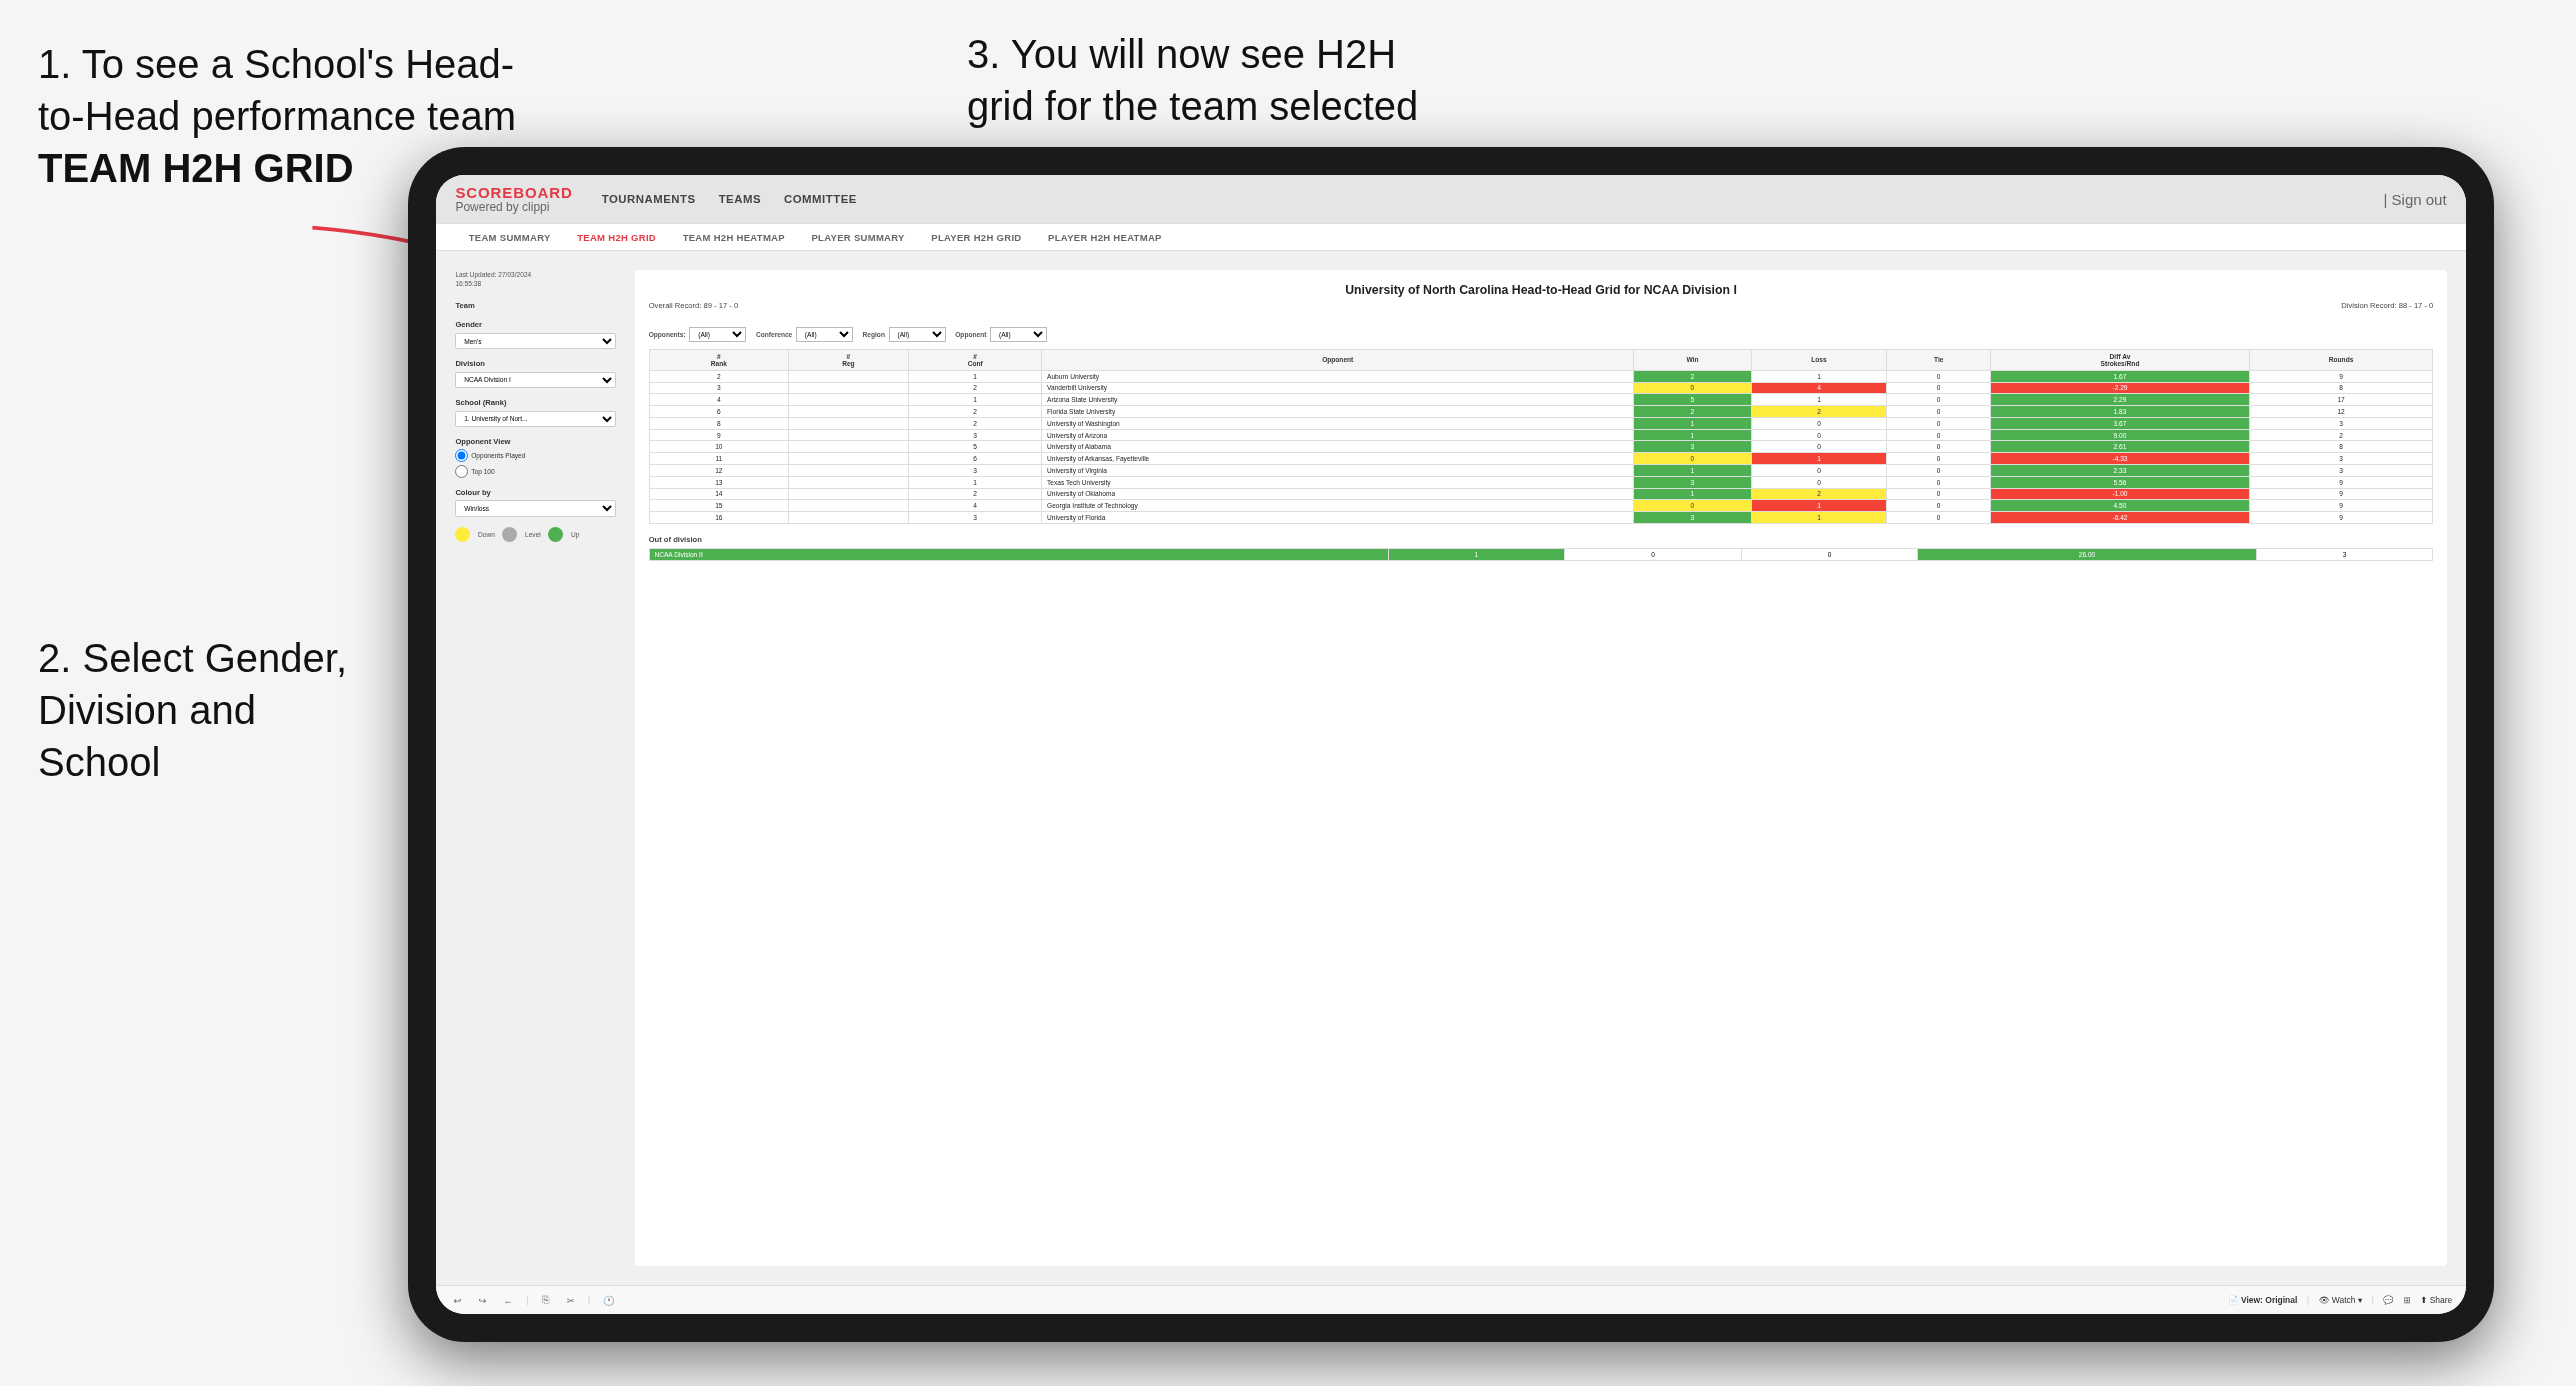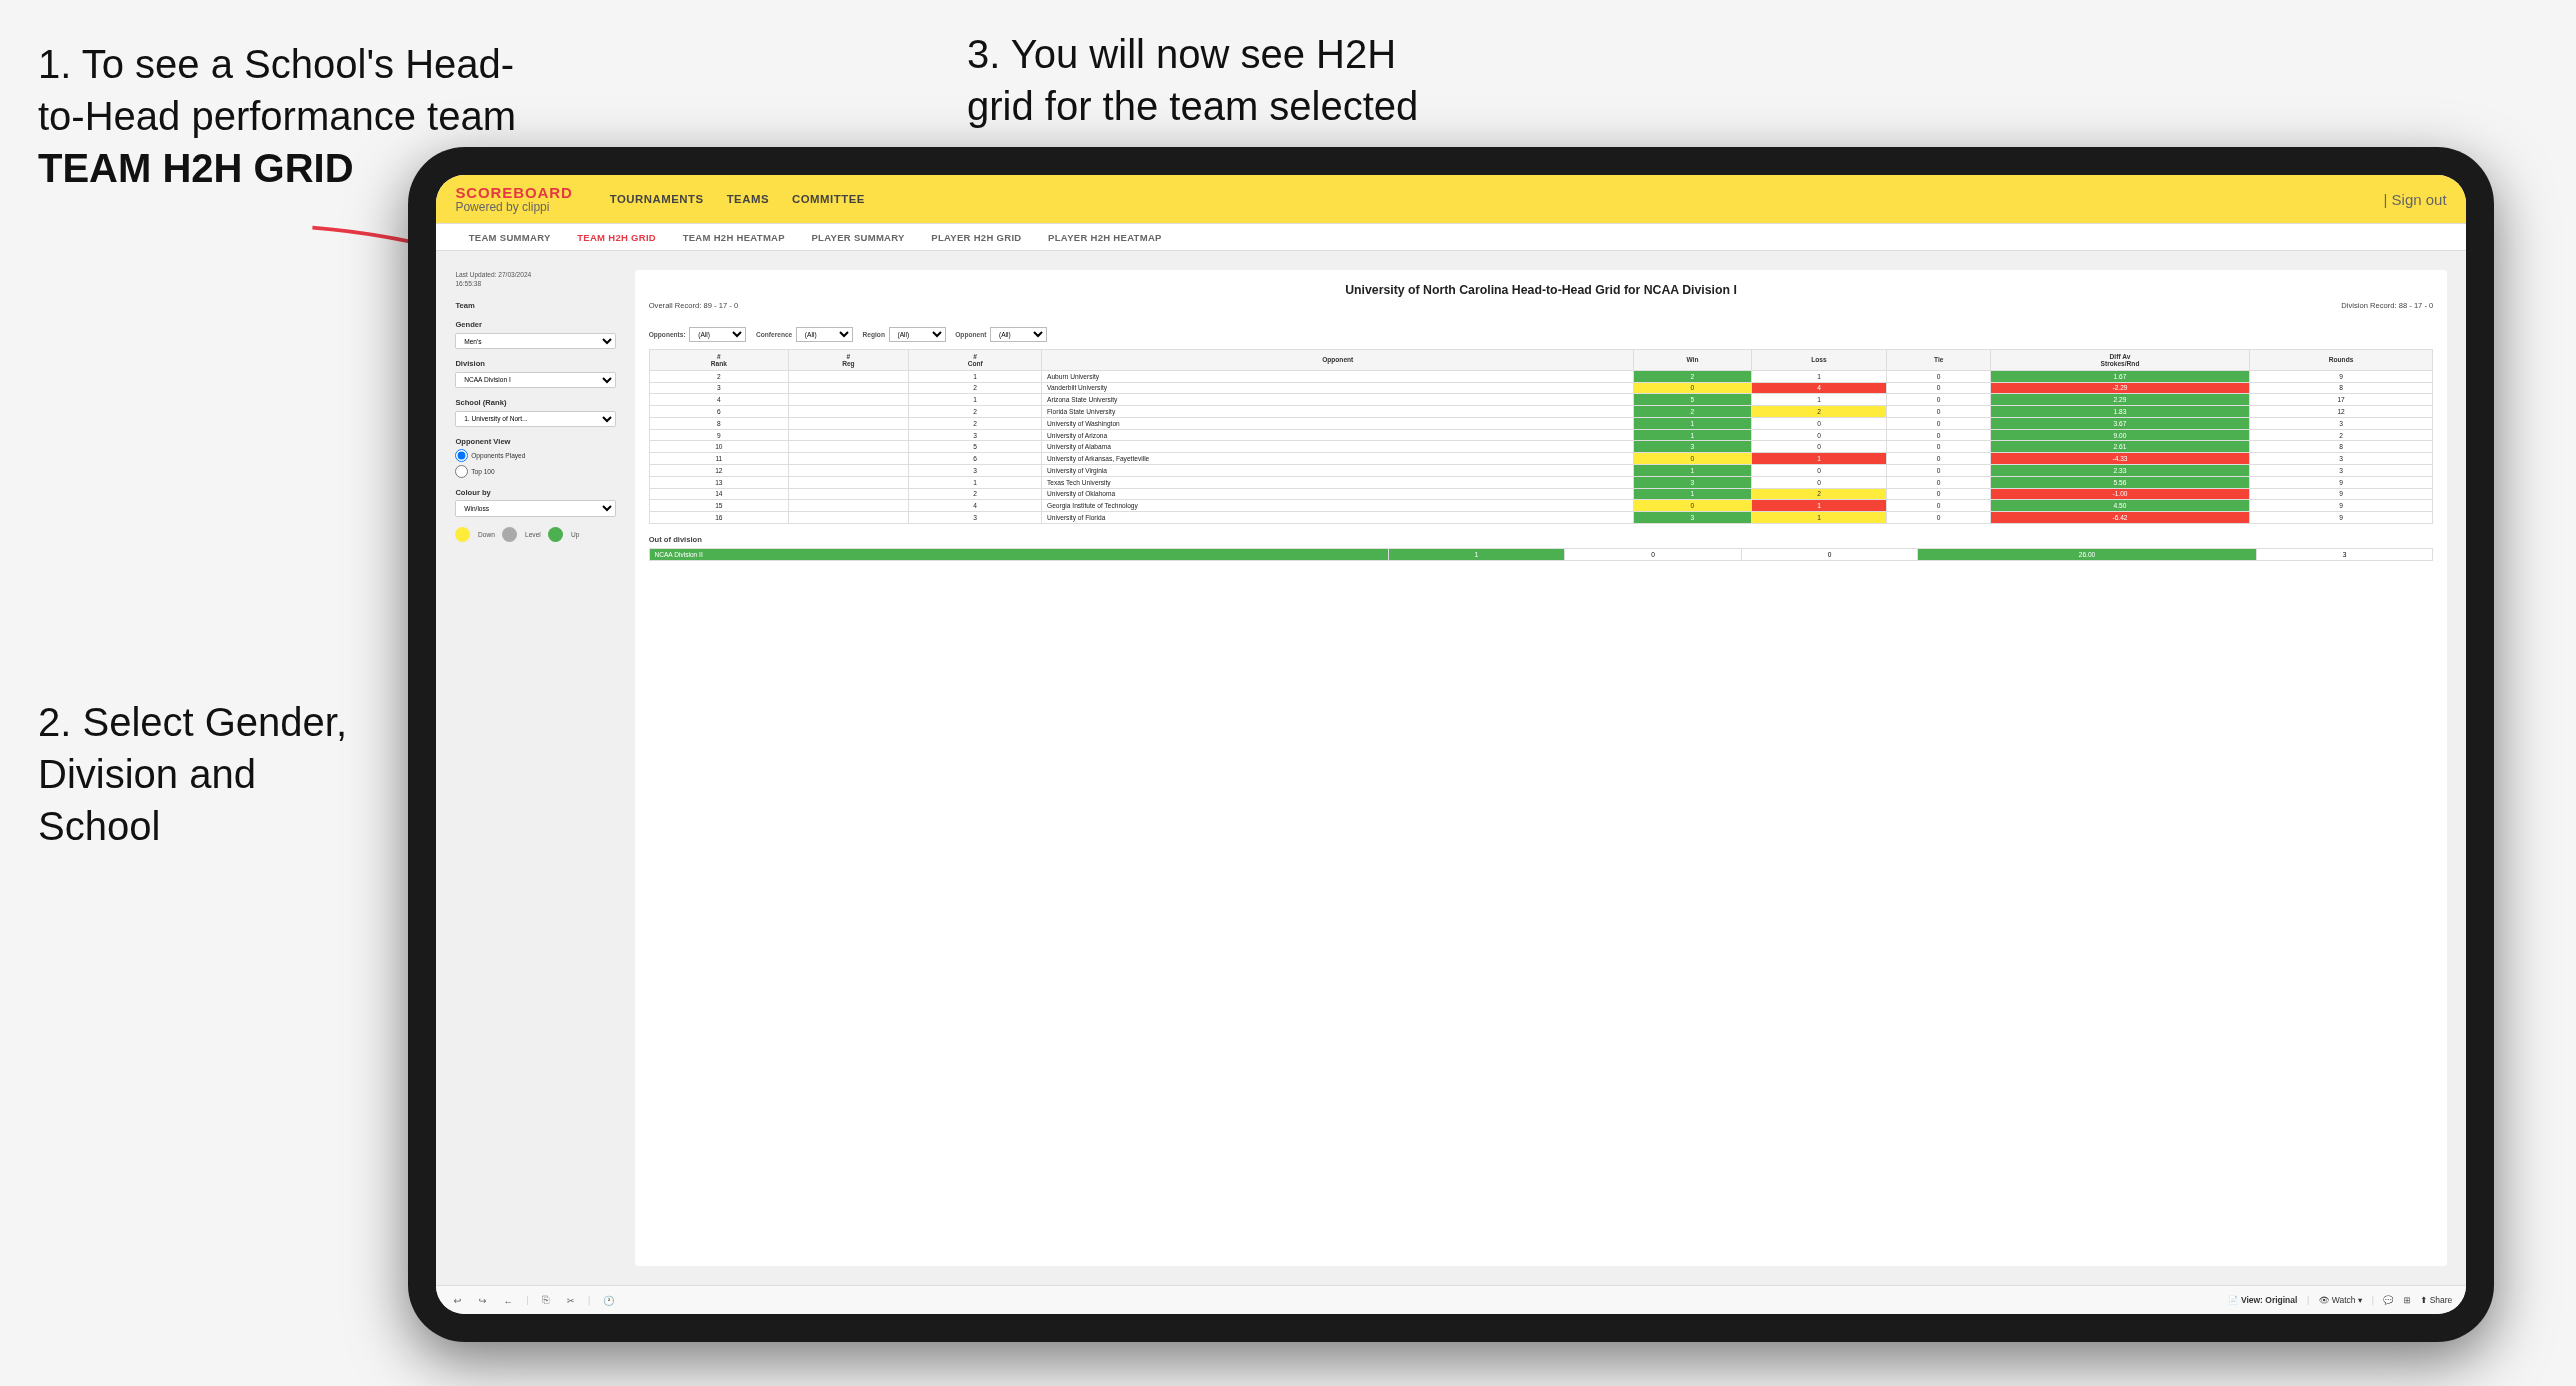--- a/index.html
+++ b/index.html
@@ -15,21 +15,21 @@
     
     .annotation {
       position: absolute;
       font-size: 40px;
       color: #111;
       line-height: 1.3;
     }
     .annotation strong { font-weight: 900; }
 
     #ann1 { top: 38px; left: 38px; width: 531px; }
-    #ann2 { top: 696px; left: 38px; width: 455px; }
+    #ann2 { top: 632px; left: 38px; width: 455px; }
     #ann3 { top: 28.4px; left: 967px; width: 569px; }
 
     
     .arrow-svg {
       position: absolute;
       pointer-events: none;
     }
 
     
     .tablet {
@@ -48,26 +48,26 @@
       height: 100%;
       background: #fff;
       border-radius: 28.4px;
       overflow: hidden;
       display: flex;
       flex-direction: column;
     }
 
     
     .navbar {
-      background: #fde047;
+      background: #e5e5e5;
       border-bottom: 0.9px solid #ddd;
       padding: 9.5px 19px;
       display: flex;
       align-items: center;
-      gap: 37px;
+      gap: 29px;
       min-height: 49px;
     }
     .logo {
       font-size: 15px;
       font-weight: 900;
       color: #e63946;
       letter-spacing: 0.9px;
       line-height: 1;
     }
     .logo-sub {

